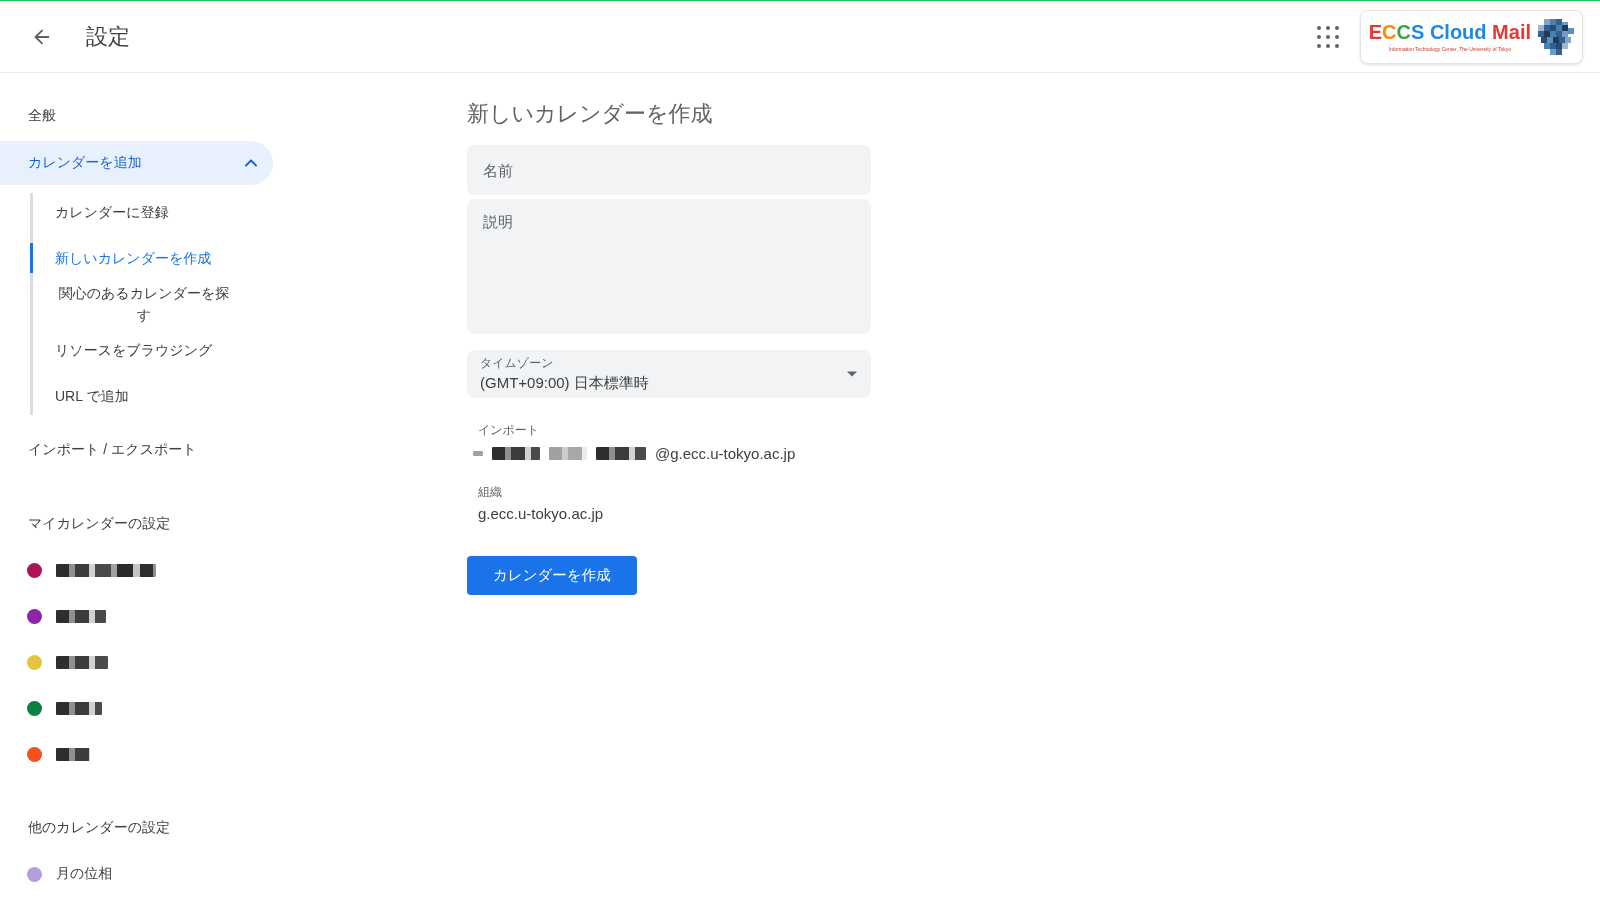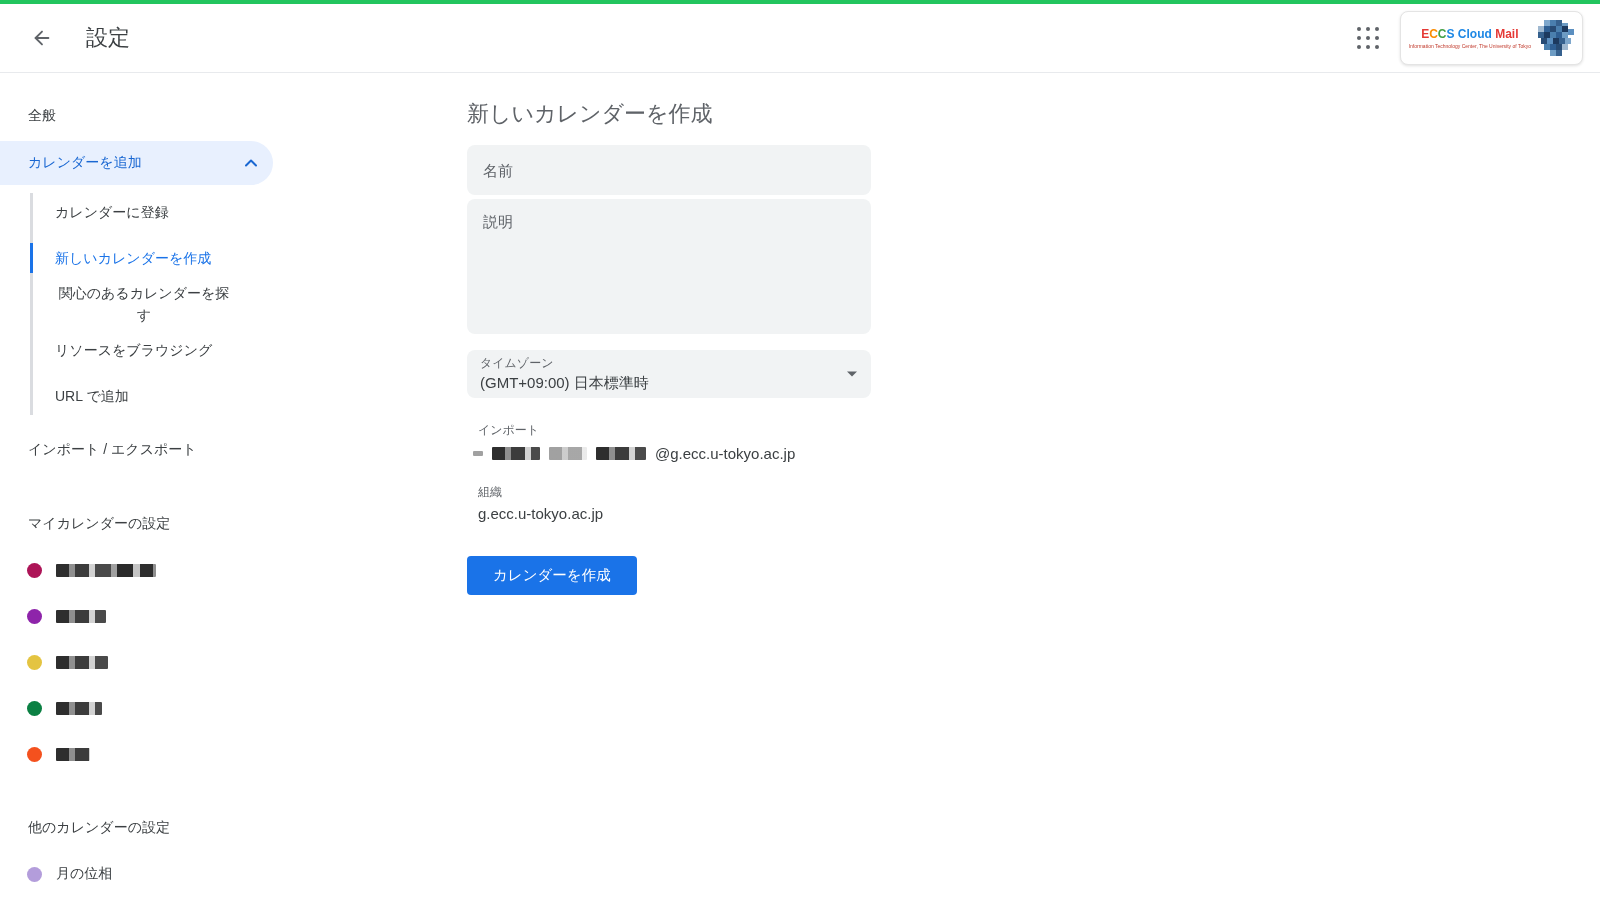--- a/index.html
+++ b/index.html
@@ -1,35 +1,35 @@
 <!DOCTYPE html>
 <html><head>
 <meta charset="utf-8">
 <style>
   * { margin:0; padding:0; box-sizing:border-box; }
   html,body { width:1600px; height:915px; background:#fff; overflow:hidden;
     font-family:"Liberation Sans","DejaVu Sans",sans-serif; color:#3c4043; }
 
   
-  .topbar { height:73px; border-top:4px solid #22c55e; border-bottom:1px solid #e8eaed;
+  .topbar { height:73px; border-top:1px solid #22c55e; border-bottom:1px solid #e8eaed;
     display:flex; align-items:center; background:#fff; }
   .back-btn { width:40px; height:40px; margin-left:22px; border:none; background:transparent;
     border-radius:50%; cursor:pointer; display:flex; align-items:center; justify-content:center; }
   .back-btn svg { stroke:#5f6368; }
   .topbar-title { font-size:22px; color:#3c4043; margin-left:24px; font-weight:400; }
   .topbar-spacer { flex:1; }
   .apps-btn { width:40px; height:40px; border:none; background:transparent; border-radius:50%;
     cursor:pointer; display:flex; align-items:center; justify-content:center; margin-right:12px; }
   .grid9 { display:grid; grid-template-columns:repeat(3,6px); grid-template-rows:repeat(3,6px); gap:3px; }
   .grid9 span { width:4px; height:4px; border-radius:50%; background:#5f6368; margin:1px; }
   .logo-card { height:54px; min-width:158px; margin-right:17px; background:#fff;
     border:1px solid #e4e4e4; border-radius:8px; box-shadow:0 1px 3px rgba(0,0,0,.12);
     display:flex; align-items:center; padding:4px 8px; }
   .logo-text { display:flex; flex-direction:column; align-items:center; }
-  .logo-line1 { font-size:12px; font-weight:bold; letter-spacing:0; white-space:nowrap; }
+  .logo-line1 { font-size:20px; font-weight:bold; letter-spacing:0; white-space:nowrap; }
   .logo-line1 span { display:inline; }
   .logo-sub { font-size:5px; color:#c0392b; margin-top:2px; white-space:nowrap; }
   .avatar { width:36px; height:36px; margin-left:7px; flex:0 0 auto; }
 
   
   .content { display:flex; height:841px; }
   .sidebar { width:440px; flex:0 0 auto; padding-top:20px; }
   .main { flex:1; padding-left:27px; padding-top:26px; }
 
   

